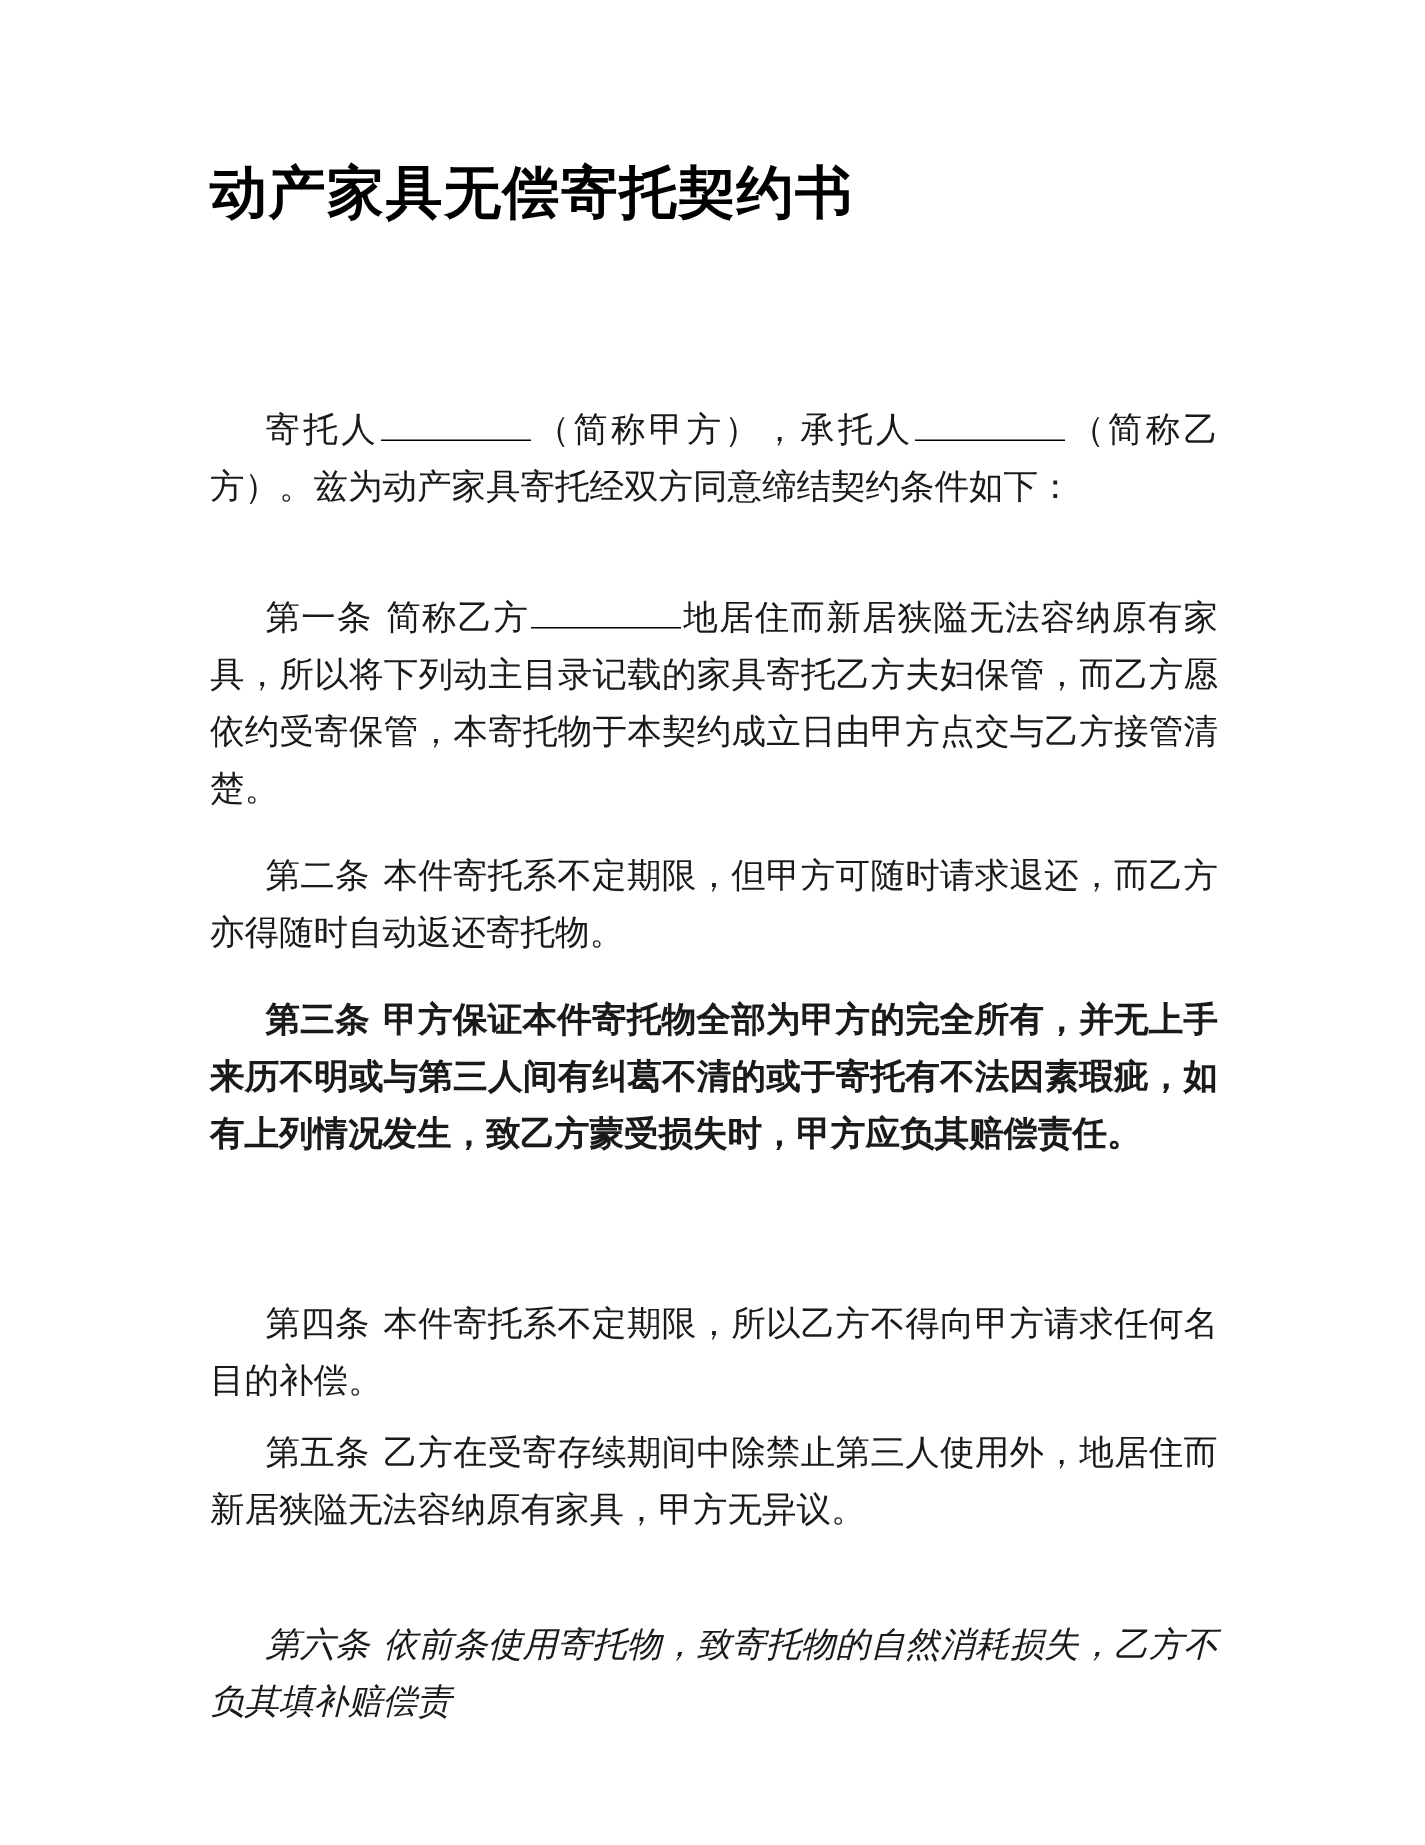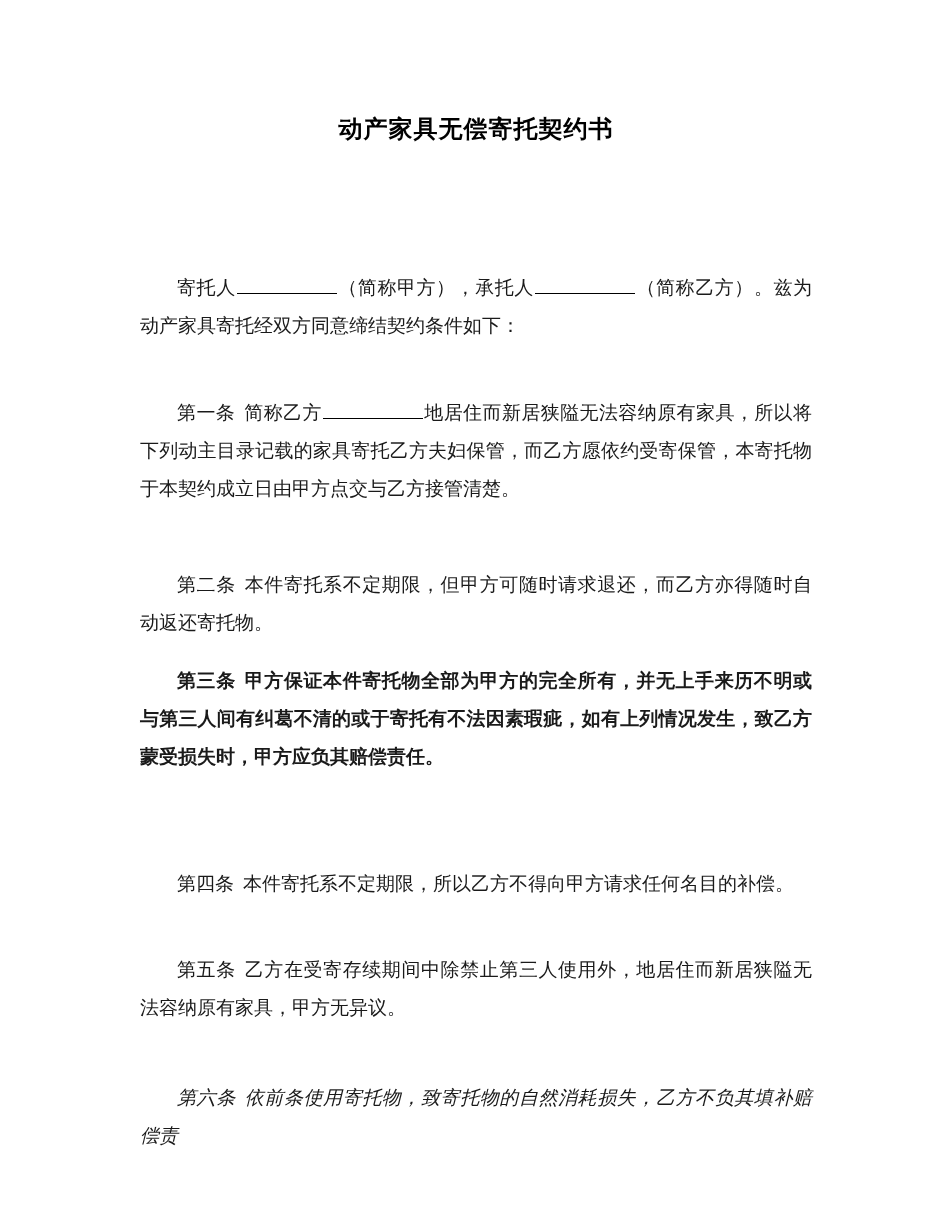--- a/index.html
+++ b/index.html
@@ -1,23 +1,23 @@
 <!DOCTYPE html>
 <html><head>
 <meta charset="utf-8">
 <style>
   html, body { margin: 0; padding: 0; background: #ffffff; }
   body { width: 950px; height: 1230px; overflow: hidden; position: relative;
          font-family: "DejaVu Serif", "Liberation Serif", serif; color: #111; }
   .page { position: absolute; left: 140px; top: 0; width: 672px; }
-  .title { position: absolute; left: 0; width: 672px; top: 113px; text-align: center;
+  .title { position: absolute; left: 0; width: 672px; top: 103px; 
            font-family: "DejaVu Sans", "Liberation Sans", sans-serif; font-weight: bold;
-           font-size: 24px; letter-spacing: 1px; color: #000; margin: 0; }
+           font-size: 38px; letter-spacing: 1px; color: #000; margin: 0; }
   .para { position: absolute; left: 0; width: 672px; margin: 0;
-          font-size: 19px; line-height: 38px; text-indent: 37px;
+          font-size: 23px; line-height: 38px; text-indent: 37px;
           text-align: justify; text-align-last: left; color: #1a1a1a; }
   .blank { display: inline-block; width: 100px; border-bottom: 1.3px solid #000;
            height: 16px; vertical-align: baseline; margin: 0 1px; }
   .clause-label { margin-right: 9px; }
 </style>
 </head>
 <body>
 
 <div class="page">
 

